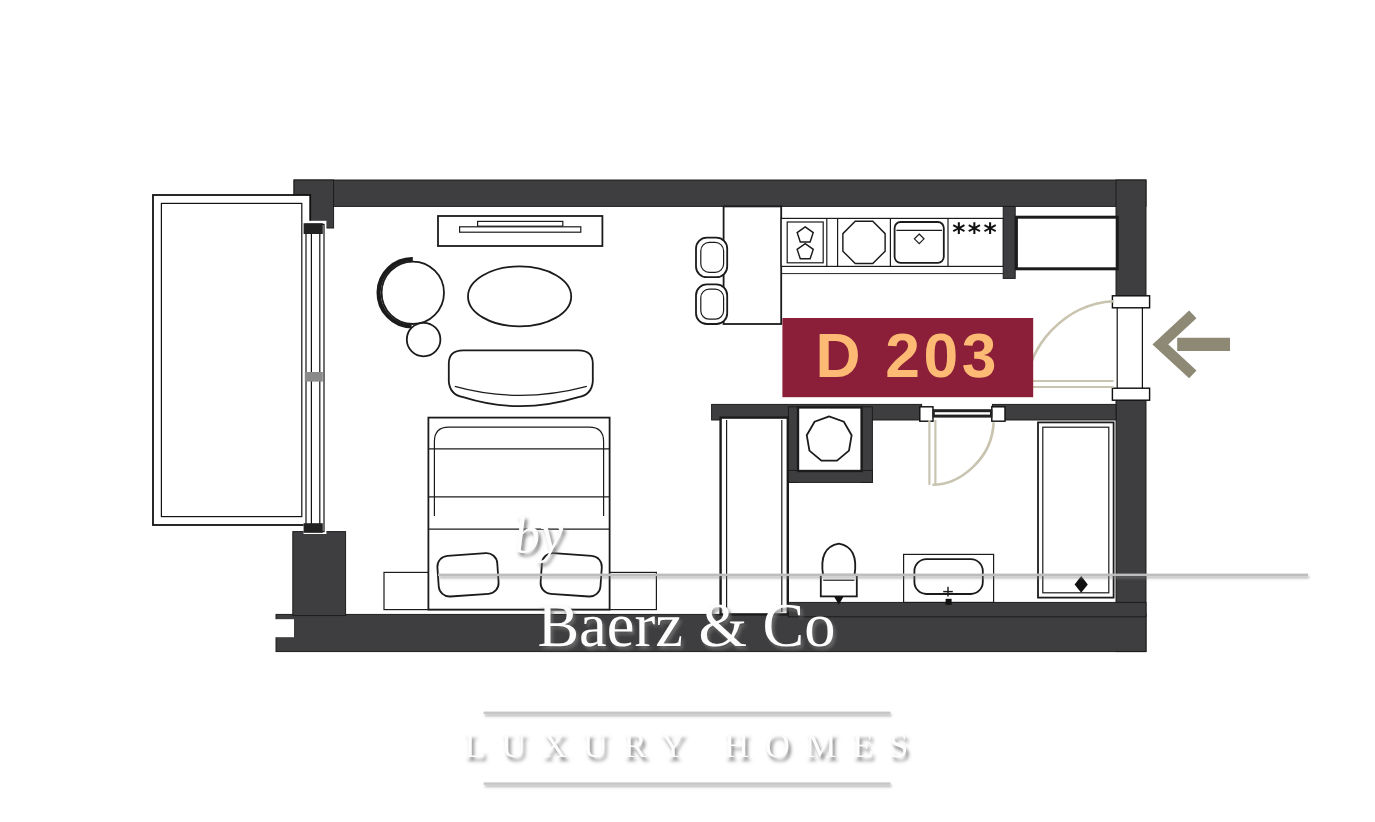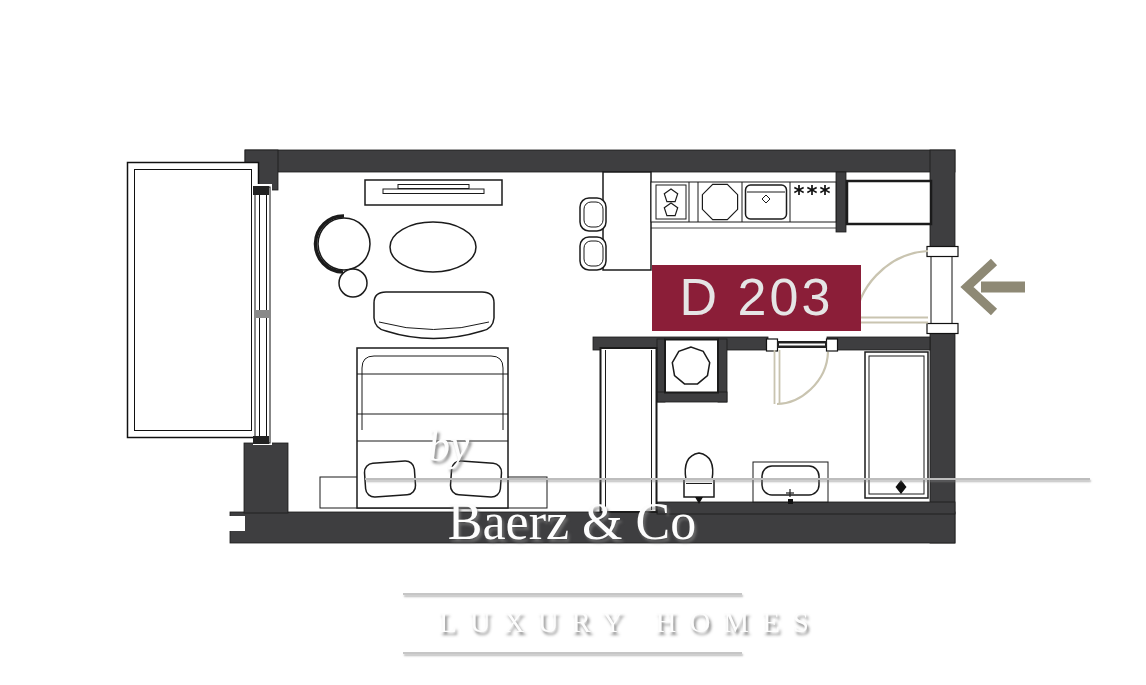--- a/index.html
+++ b/index.html
@@ -1,27 +1,27 @@
 <!DOCTYPE html>
 <html><head>
 <meta charset="utf-8">
 <style>
   html,body{margin:0;padding:0;background:#ffffff;}
   .stage{position:relative;width:1146px;height:685px;background:#ffffff;overflow:hidden;
          font-family:"Liberation Sans",sans-serif;}
   svg.plan{position:absolute;left:0;top:0;}
   .unit-label{position:absolute;left:652px;top:265px;width:209px;height:66px;
-      background:#8B1E38;color:#e5e5e5;font-weight:normal;font-size:52px;line-height:64px;
+      background:#8B1E38;color:#fdba74;font-weight:bold;font-size:52px;line-height:64px;
       text-align:center;letter-spacing:3px;font-family:"Liberation Sans",sans-serif;z-index:3;}
   .wm{position:absolute;color:#fdfdfd;text-shadow:2px 3px 3px rgba(115,115,115,0.85);
       font-family:"Liberation Serif",serif;z-index:4;}
   .wm-by{left:428px;top:418px;width:110px;font-size:44px;font-style:italic;transform:rotate(-3deg);}
   .wm-brand{left:322px;top:492px;width:500px;font-size:52px;text-align:center;font-weight:normal;}
   .wm-tagline{left:322px;top:606px;width:500px;font-size:29px;letter-spacing:13px;text-indent:13px;
-      text-align:right;}
+      text-align:center;}
   .wm-rule{position:absolute;height:2px;background:#c6c6c6;
       box-shadow:1px 2px 2px rgba(130,130,130,0.55);z-index:4;}
   .rule-long{left:365px;top:478px;width:725px;background:#bdbdbd;height:2px;}
   .rule-1{left:403px;top:593px;width:339px;}
   .rule-2{left:403px;top:652px;width:339px;}
   text.stars{font-family:"DejaVu Sans",sans-serif;font-weight:bold;font-size:21px;letter-spacing:2px;fill:#111;}
 </style>
 </head>
 <body>
 

